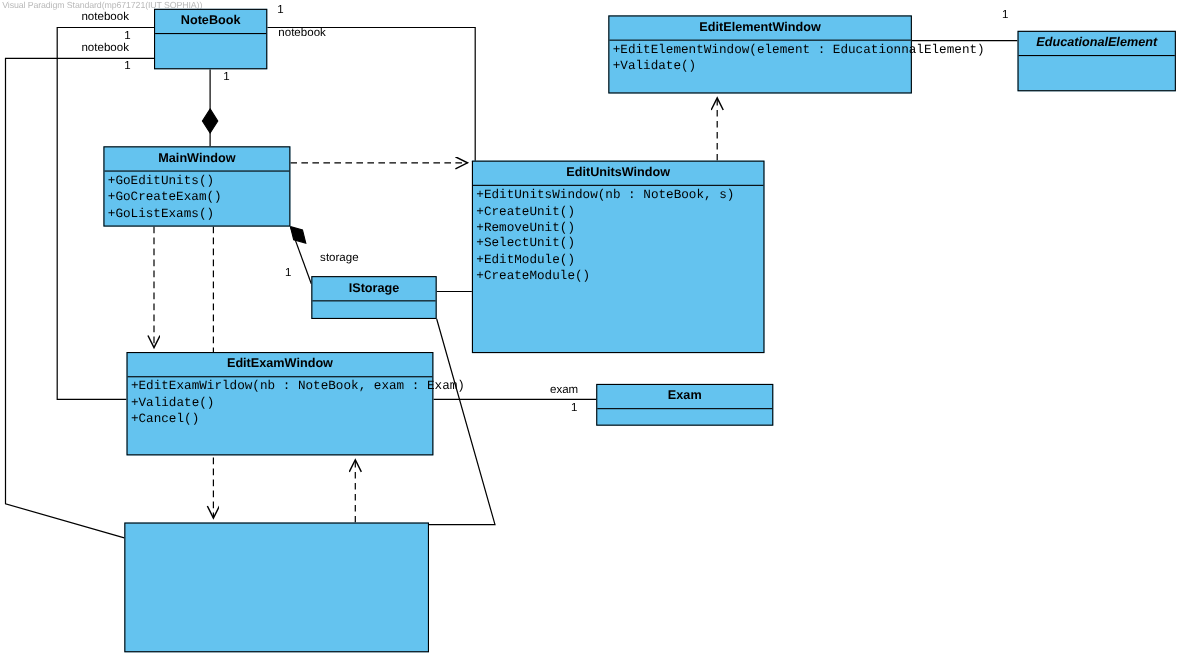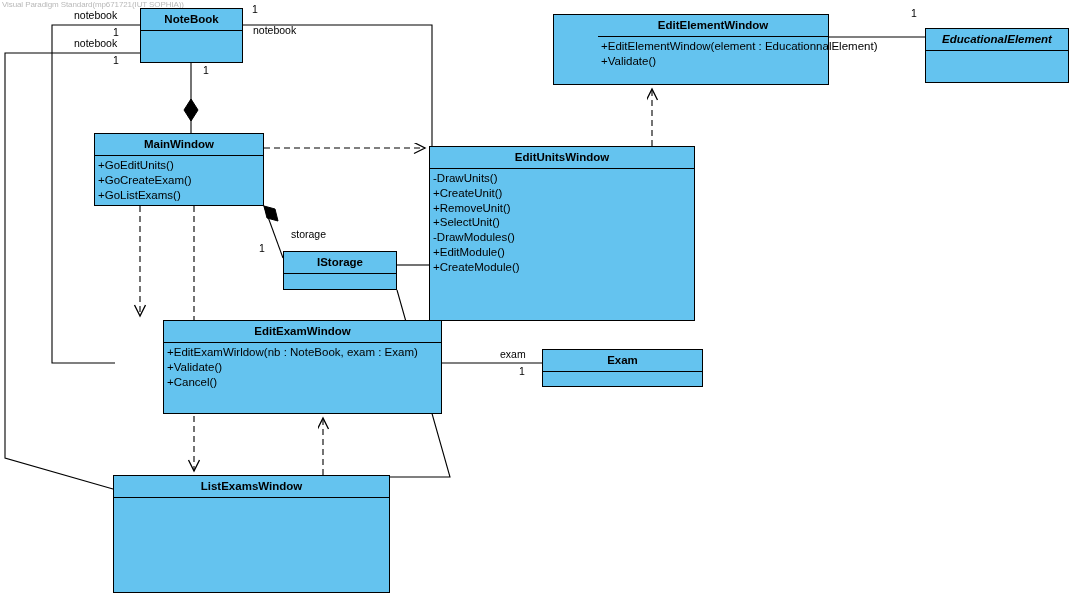--- a/index.html
+++ b/index.html
@@ -18,21 +18,21 @@
   .uml{
     position:absolute;background:#64c3ef;border:1px solid #000000;
     box-sizing:border-box;
   }
   .uml .title{
     text-align:center;font-weight:bold;font-size:11.5px;color:#000;
     padding:4px 2px 4px 2px;line-height:13px;border-bottom:1px solid #000;
     white-space:nowrap;
   }
   .uml .members{
-    padding:2px 0 3px 3px;font-size:11.5px;line-height:14.8px;color:#000;
+    padding:2px 0 3px 3px;font-size:11.5px;line-height:14.8px;color:#000;font-family:Liberation Mono, monospace;
   }
   .uml .members div{white-space:nowrap;}
   .uml.empty .members{padding:0;}
 
   .lbl{
     position:absolute;font-size:10.5px;color:#000;white-space:nowrap;
     line-height:11px;
   }
   .lbl.num{font-size:10.5px;}
 </style>
@@ -107,21 +107,21 @@
     <g>
       <path d="M652,146 L652,89" fill="none" stroke="#000" stroke-width="1.1" stroke-dasharray="6,4" marker-end="url(#openArrow)"></path>
     </g>
   </svg>
 
   <div class="uml empty" style="left:140px;top:8px;width:103px;height:55px;">
     <div class="title">NoteBook</div>
     <div class="members"></div>
   </div>
 
-  <div class="uml" style="left:553px;top:14px;width:276px;height:71px;padding-left:44px;">
+  <div class="uml" style="left:553px;top:14px;width:276px;height:71px;">
     <div class="title">EditElementWindow</div>
     <div class="members">
       <div>+EditElementWindow(element : EducationnalElement)</div>
       <div>+Validate()</div>
     </div>
   </div>
 
   <div class="uml empty" style="left:925px;top:28px;width:144px;height:55px;font-style:italic;">
     <div class="title">EducationalElement</div>
     <div class="members"></div>
@@ -132,51 +132,49 @@
     <div class="members">
       <div>+GoEditUnits()</div>
       <div>+GoCreateExam()</div>
       <div>+GoListExams()</div>
     </div>
   </div>
 
   <div class="uml" style="left:429px;top:146px;width:266px;height:175px;">
     <div class="title">EditUnitsWindow</div>
     <div class="members">
-      <div>-DrawUnits()</div>
+      <div>+EditUnitsWindow(nb : NoteBook, s)</div>
       <div>+CreateUnit()</div>
       <div>+RemoveUnit()</div>
       <div>+SelectUnit()</div>
-      <div>-DrawModules()</div>
       <div>+EditModule()</div>
       <div>+CreateModule()</div>
     </div>
   </div>
 
   <div class="uml empty" style="left:283px;top:251px;width:114px;height:39px;">
     <div class="title">IStorage</div>
     <div class="members"></div>
   </div>
 
-  <div class="uml" style="left:115px;top:320px;width:279px;height:94px;margin-left:48px;">
+  <div class="uml" style="left:115px;top:320px;width:279px;height:94px;">
     <div class="title">EditExamWindow</div>
     <div class="members">
       <div>+EditExamWirldow(nb : NoteBook, exam : Exam)</div>
       <div>+Validate()</div>
       <div>+Cancel()</div>
     </div>
   </div>
 
   <div class="uml empty" style="left:542px;top:349px;width:161px;height:38px;">
     <div class="title">Exam</div>
     <div class="members"></div>
   </div>
 
   <div class="uml" style="left:113px;top:475px;width:277px;height:118px;">
-    <div class="title">ListExamsWindow</div>
   </div>
 
   <div class="lbl" style="left:74px;top:10px;">notebook</div>
   <div class="lbl num" style="left:113px;top:27px;">1</div>
   <div class="lbl" style="left:74px;top:38px;">notebook</div>
   <div class="lbl num" style="left:113px;top:55px;">1</div>
   <div class="lbl num" style="left:252px;top:4px;">1</div>
   <div class="lbl" style="left:253px;top:25px;">notebook</div>
   <div class="lbl num" style="left:203px;top:65px;">1</div>
   <div class="lbl" style="left:291px;top:229px;">storage</div>

